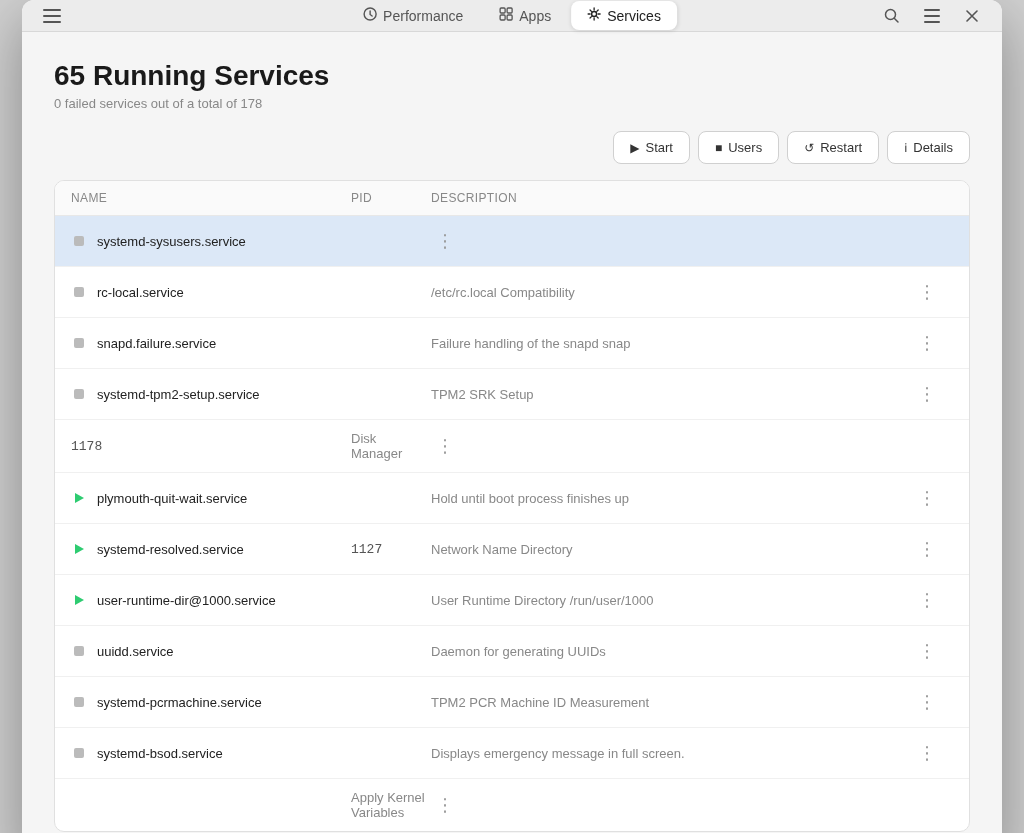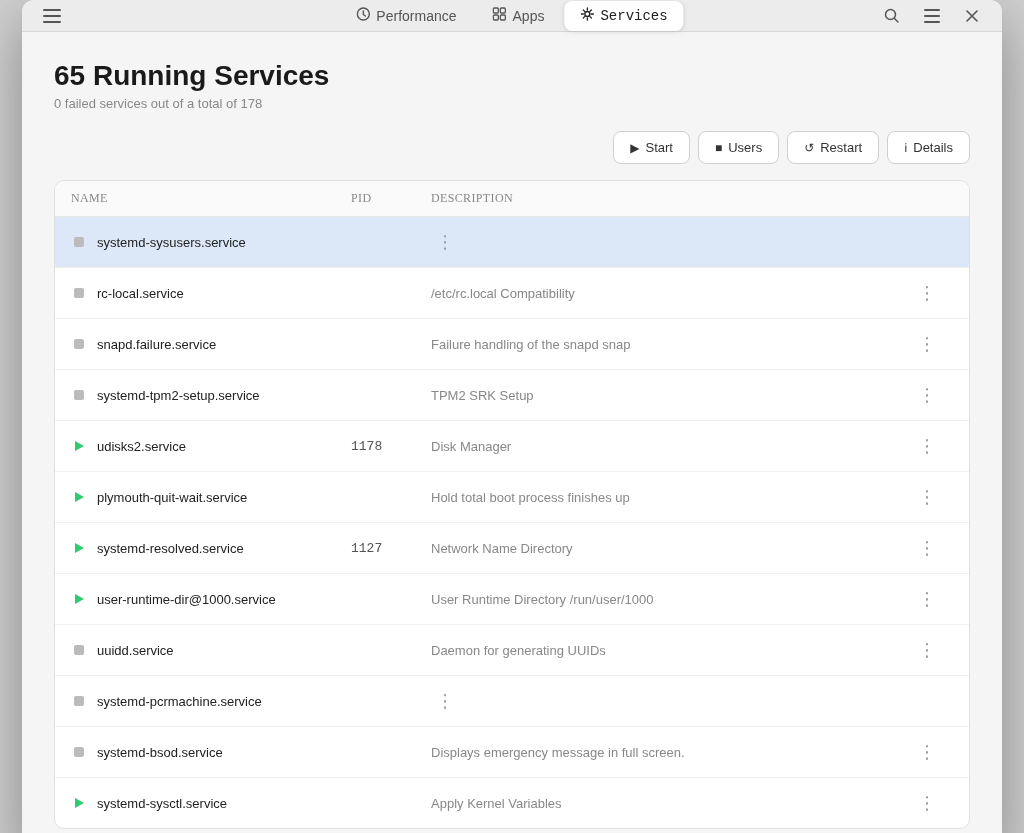--- a/index.html
+++ b/index.html
@@ -59,21 +59,20 @@
       cursor: pointer;
       font-size: 14px;
       color: #555;
       font-weight: 500;
       white-space: nowrap;
     }
     .tab.active {
       background: #fff;
       color: #222;
       box-shadow: 0 1px 4px rgba(0,0,0,0.12);
-      font-family: Liberation Mono, monospace;
     }
     .tab .tab-icon {
       font-size: 13px;
     }
     .titlebar-right {
       margin-left: auto;
       display: flex;
       align-items: center;
       gap: 12px;
     }
@@ -130,21 +129,20 @@
       border: 1px solid #e0e0e0;
       border-radius: 10px;
       overflow: hidden;
     }
     .table-header {
       display: grid;
       grid-template-columns: 280px 80px 1fr 40px;
       padding: 10px 16px;
       border-bottom: 1px solid #e8e8e8;
       background: #fafafa;
-      font-family: Liberation Serif, serif;
     }
     .col-label {
       font-size: 12px;
       color: #888;
       font-weight: 500;
       text-transform: uppercase;
       letter-spacing: 0.03em;
     }
     .table-row {
       display: grid;
@@ -347,43 +345,35 @@
                   <rect x="1" y="1" width="10" height="10" rx="2" fill="#bbb"></rect>
                 </svg>
               </span>
       <span>systemd-tpm2-setup.service</span>
     </div>
     <div class="row-pid"></div>
     <div class="row-desc">TPM2 SRK Setup</div>
     <div class="row-menu">⋮</div>
   </div>
           <div class="table-row">
-    <div class="row-name">
-      <span class="status-icon running">
-                <svg width="12" height="12" viewBox="0 0 12 12">
-                  <polygon points="2,1 11,6 2,11" fill="#2ecc71"></polygon>
-                </svg>
-              </span>
-      <span>udisks2.service</span>
-    </div>
     <div class="row-pid">1178</div>
     <div class="row-desc">Disk Manager</div>
     <div class="row-menu">⋮</div>
   </div>
           <div class="table-row">
     <div class="row-name">
       <span class="status-icon running">
                 <svg width="12" height="12" viewBox="0 0 12 12">
                   <polygon points="2,1 11,6 2,11" fill="#2ecc71"></polygon>
                 </svg>
               </span>
       <span>plymouth-quit-wait.service</span>
     </div>
     <div class="row-pid"></div>
-    <div class="row-desc">Hold total boot process finishes up</div>
+    <div class="row-desc">Hold until boot process finishes up</div>
     <div class="row-menu">⋮</div>
   </div>
           <div class="table-row">
     <div class="row-name">
       <span class="status-icon running">
                 <svg width="12" height="12" viewBox="0 0 12 12">
                   <polygon points="2,1 11,6 2,11" fill="#2ecc71"></polygon>
                 </svg>
               </span>
       <span>systemd-resolved.service</span>
@@ -421,44 +411,37 @@
           <div class="table-row">
     <div class="row-name">
       <span class="status-icon stopped">
                 <svg width="12" height="12" viewBox="0 0 12 12">
                   <rect x="1" y="1" width="10" height="10" rx="2" fill="#bbb"></rect>
                 </svg>
               </span>
       <span>systemd-pcrmachine.service</span>
     </div>
     <div class="row-pid"></div>
+    <div class="row-desc">TPM2 PCR Machine ID Measurement</div>
     <div class="row-menu">⋮</div>
   </div>
           <div class="table-row">
     <div class="row-name">
       <span class="status-icon stopped">
                 <svg width="12" height="12" viewBox="0 0 12 12">
                   <rect x="1" y="1" width="10" height="10" rx="2" fill="#bbb"></rect>
                 </svg>
               </span>
       <span>systemd-bsod.service</span>
     </div>
     <div class="row-pid"></div>
     <div class="row-desc">Displays emergency message in full screen.</div>
     <div class="row-menu">⋮</div>
   </div>
           <div class="table-row">
-    <div class="row-name">
-      <span class="status-icon running">
-                <svg width="12" height="12" viewBox="0 0 12 12">
-                  <polygon points="2,1 11,6 2,11" fill="#2ecc71"></polygon>
-                </svg>
-              </span>
-      <span>systemd-sysctl.service</span>
-    </div>
     <div class="row-pid"></div>
     <div class="row-desc">Apply Kernel Variables</div>
     <div class="row-menu">⋮</div>
   </div>
         </div>
     </div>
   </div>
 </div>
 
 </body></html>

